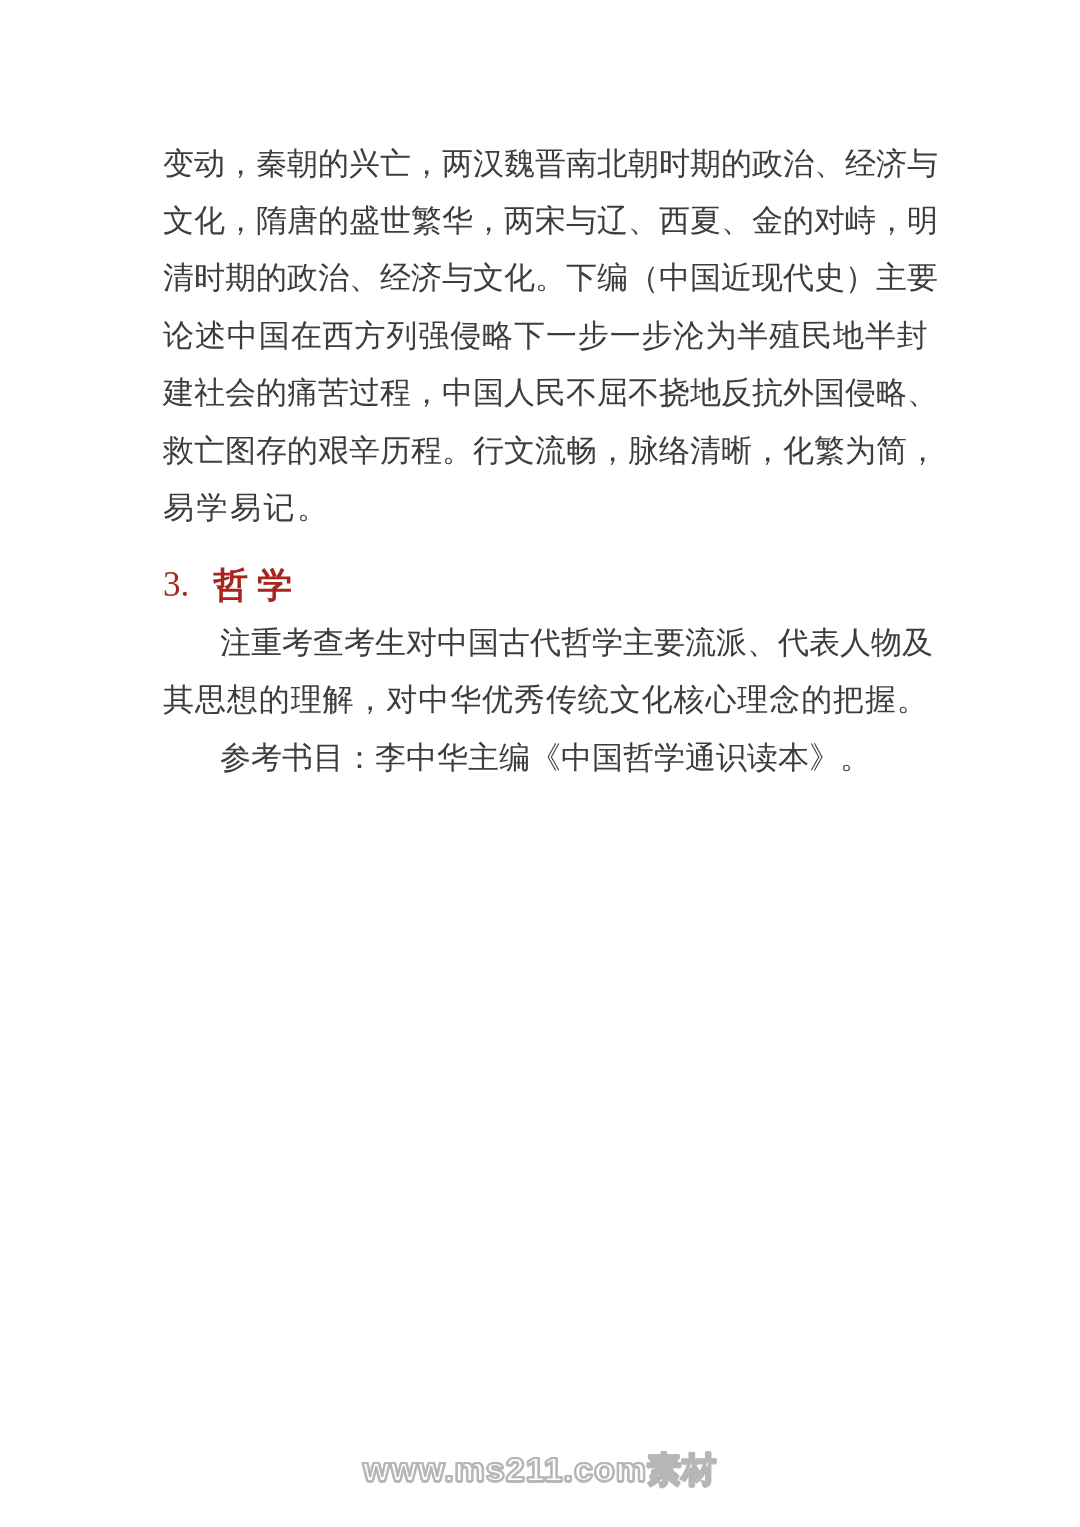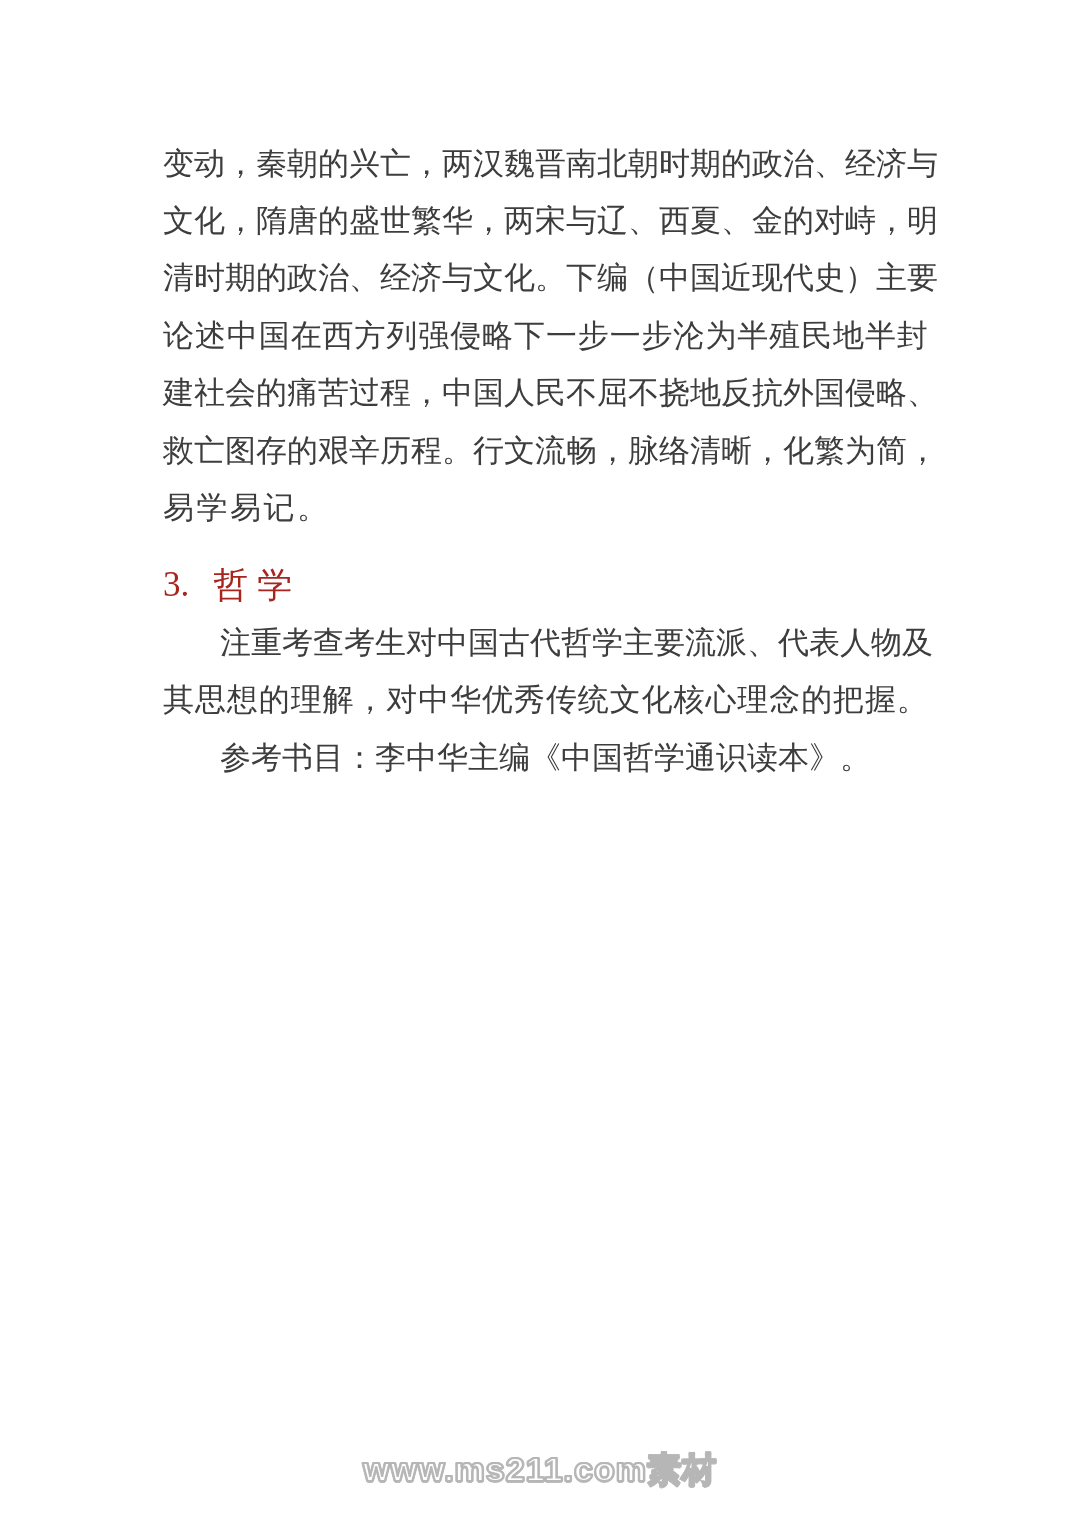--- a/index.html
+++ b/index.html
@@ -40,21 +40,21 @@
   .w-last { width: 165px; }
   .w-ref  { width: 630px; }
   .heading {
     margin-top: 20px;
     height: 57.4px;
     display: flex;
     align-items: center;
     font-size: 35px;
     gap: 24px;
   }
-  .heading .title { letter-spacing: 9px; }
+  .heading .title { letter-spacing: 9px; font-weight: bold; }
   .watermark {
     position: absolute;
     left: 0;
     right: 0;
     top: 1447px;
     height: 44px;
     text-align: center;
     font-family: "Liberation Sans", "DejaVu Sans", sans-serif;
     font-weight: bold;
     font-size: 34px;

